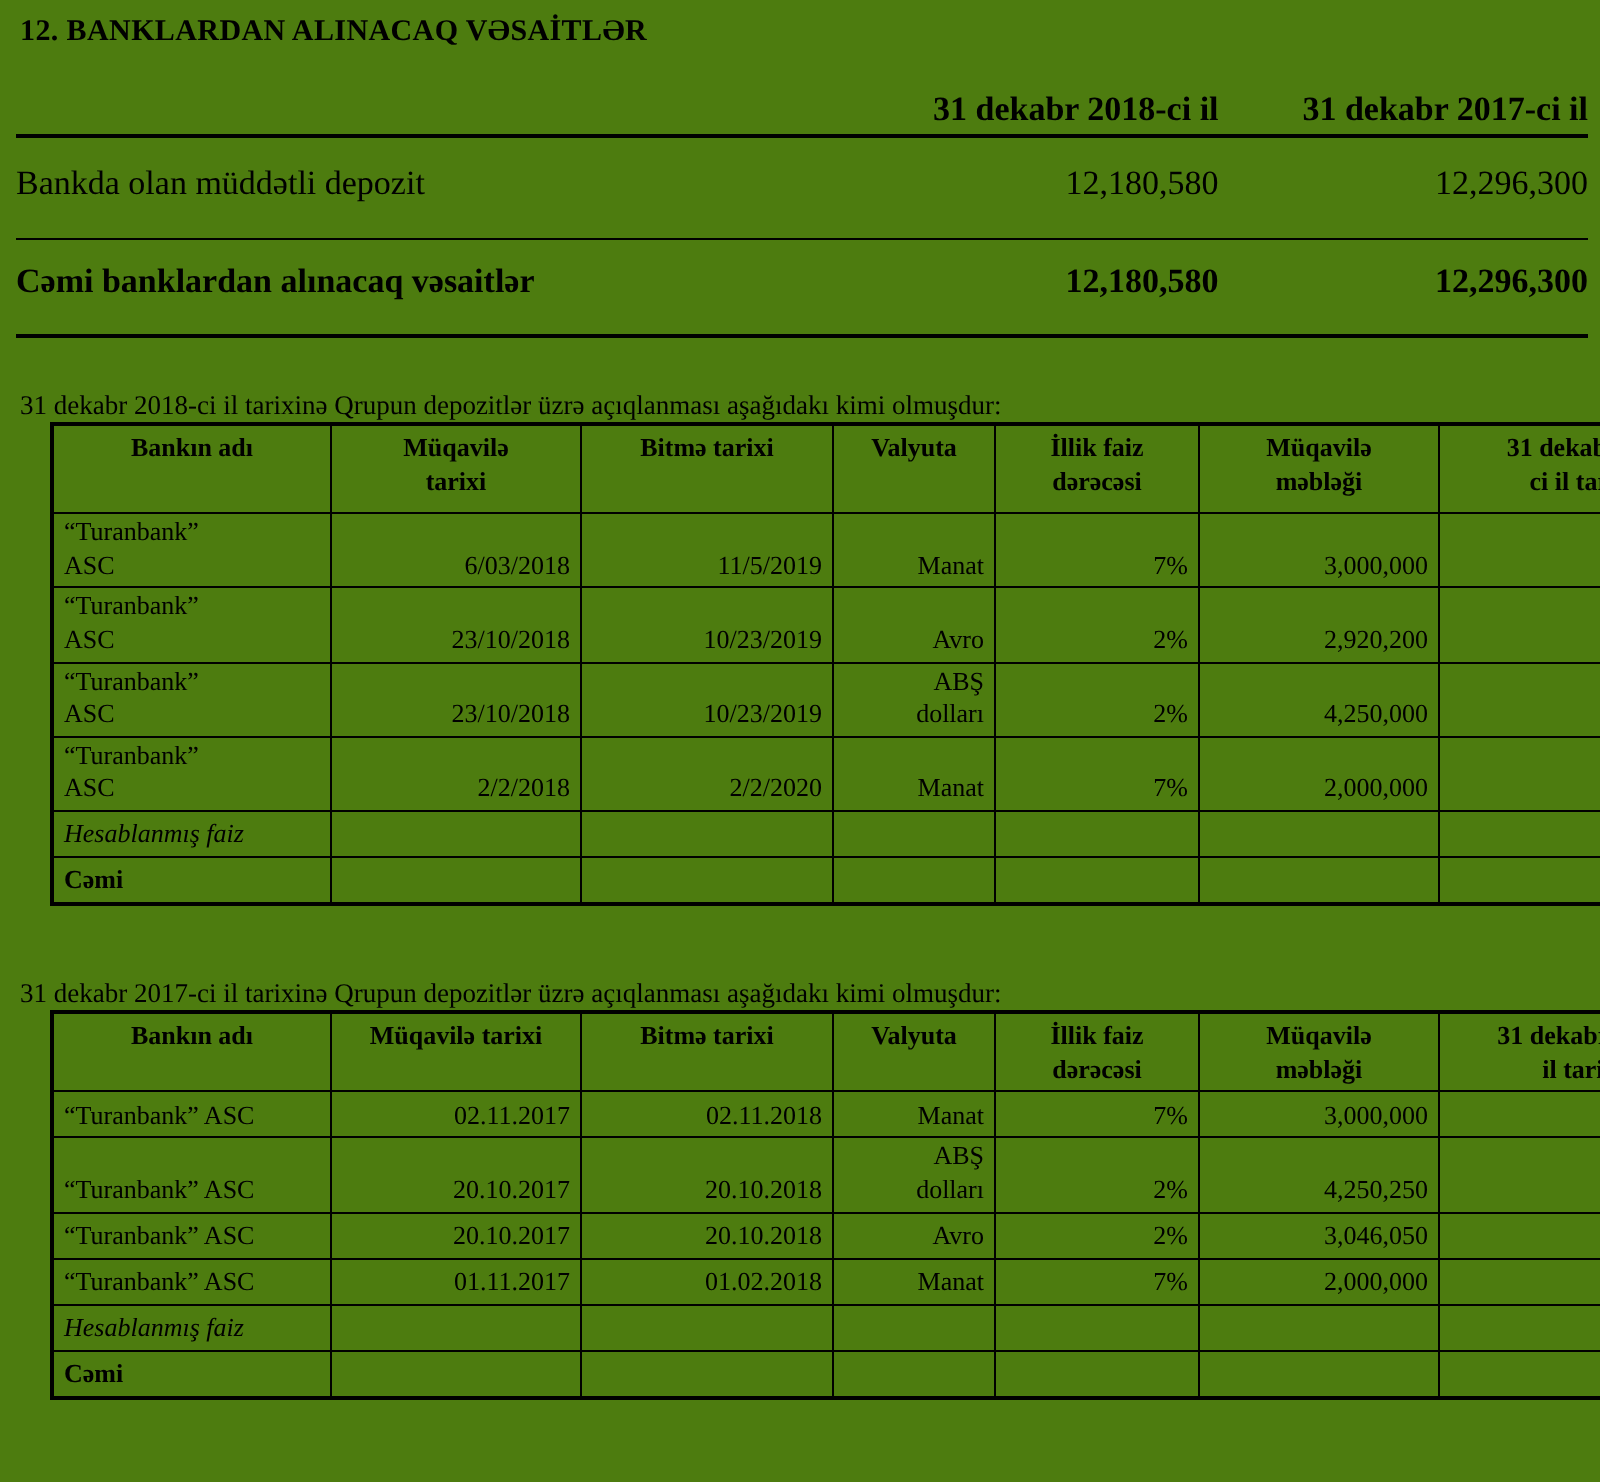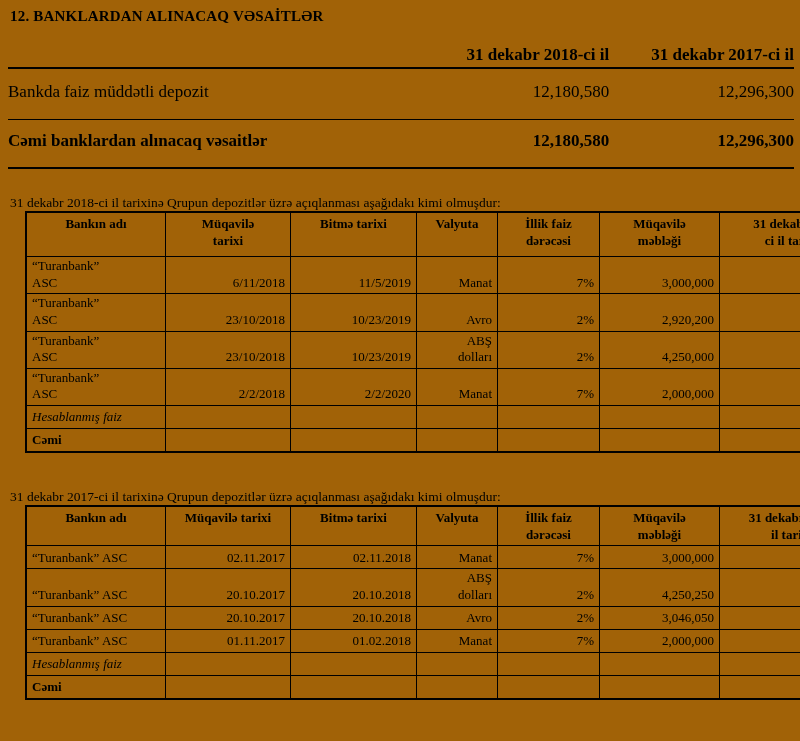--- a/index.html
+++ b/index.html
@@ -1,17 +1,17 @@
 <!DOCTYPE html>
 <html><head>
 <meta charset="utf-8">
 <style>
   html,body{margin:0;padding:0;background:#ffffff;}
   .page{
-    position:relative;width:800px;height:741px;background:#a16207;color:#000000;
+    position:relative;width:800px;height:741px;background:#4d7c0f;color:#000000;
     font-family:"Liberation Serif","DejaVu Serif",serif;overflow:hidden;
   }
   .title{font-size:15px;font-weight:bold;margin:8px 0 0 10px;letter-spacing:0.2px;}
   .para{font-size:13.5px;margin:0 0 0 10px;}
   .intro{margin-top:16px;}
   .note-2018{margin-top:26px;}
   .note-2017{margin-top:36px;}
 
   
   .summary{border-collapse:collapse;width:786px;margin:20px 6px 0 8px;font-size:17px;}
@@ -64,21 +64,21 @@
         <col class="c-2018">
         <col class="c-2017">
       </colgroup>
     <tbody>
       <tr class="hdr">
         <td></td>
         <td class="num">31 dekabr 2018-ci il</td>
         <td class="num">31 dekabr 2017-ci il</td>
       </tr>
       <tr class="data">
-        <td>Bankda faiz müddətli depozit</td>
+        <td>Bankda olan müddətli depozit</td>
         <td class="num">12,180,580</td>
         <td class="num">12,296,300</td>
       </tr>
       <tr class="total">
         <td>Cəmi banklardan alınacaq vəsaitlər</td>
         <td class="num">12,180,580</td>
         <td class="num">12,296,300</td>
       </tr>
     </tbody>
   </table>
@@ -98,21 +98,21 @@
           <th class="c5 al-c">Müqavilə
 məbləği</th>
           <th class="c6 al-c">31 dekabr 2018-
 ci il tarixinə</th>
         </tr>
       </thead>
     <tbody>
         <tr class="row-normal">
           <td class="c0 al-l">“Turanbank”
 ASC</td>
-          <td class="c1 al-r">6/11/2018</td>
+          <td class="c1 al-r">6/03/2018</td>
           <td class="c2 al-r">11/5/2019</td>
           <td class="c3 al-c">Manat</td>
           <td class="c4 al-r">7%</td>
           <td class="c5 al-r">3,000,000</td>
           <td class="c6 al-r">3,000,000</td>
         </tr>
         <tr class="row-normal">
           <td class="c0 al-l">“Turanbank”
 ASC</td>
           <td class="c1 al-r">23/10/2018</td>

